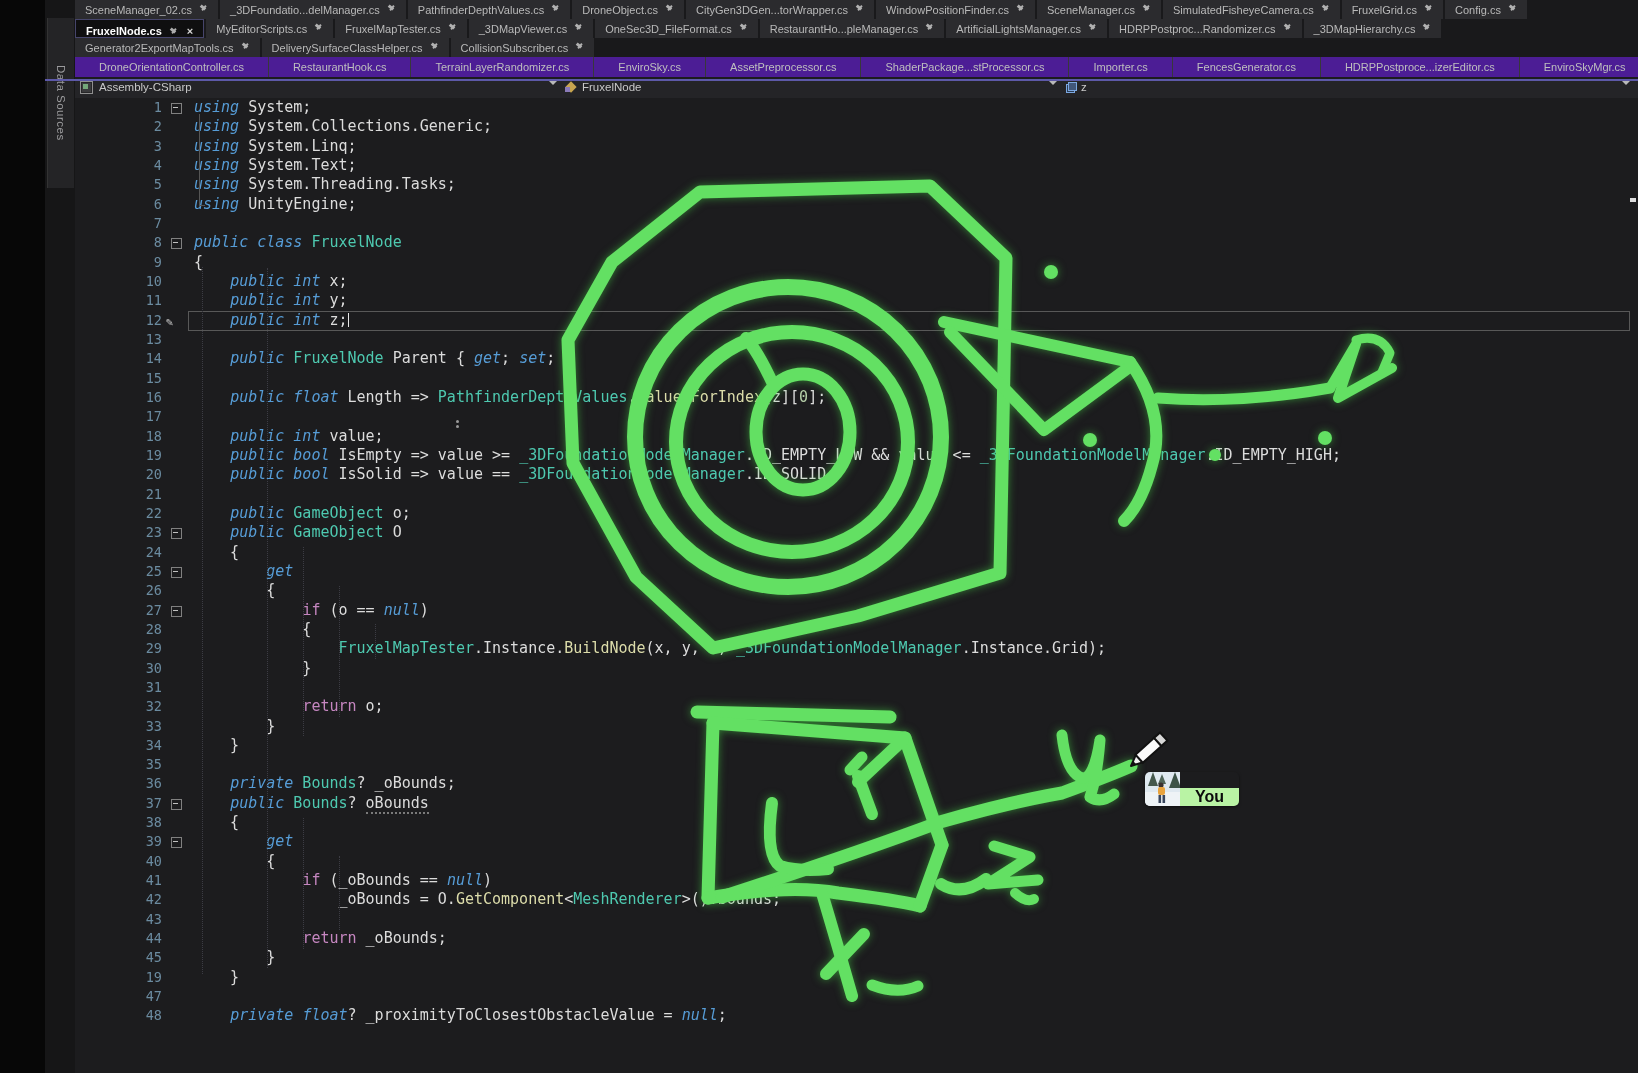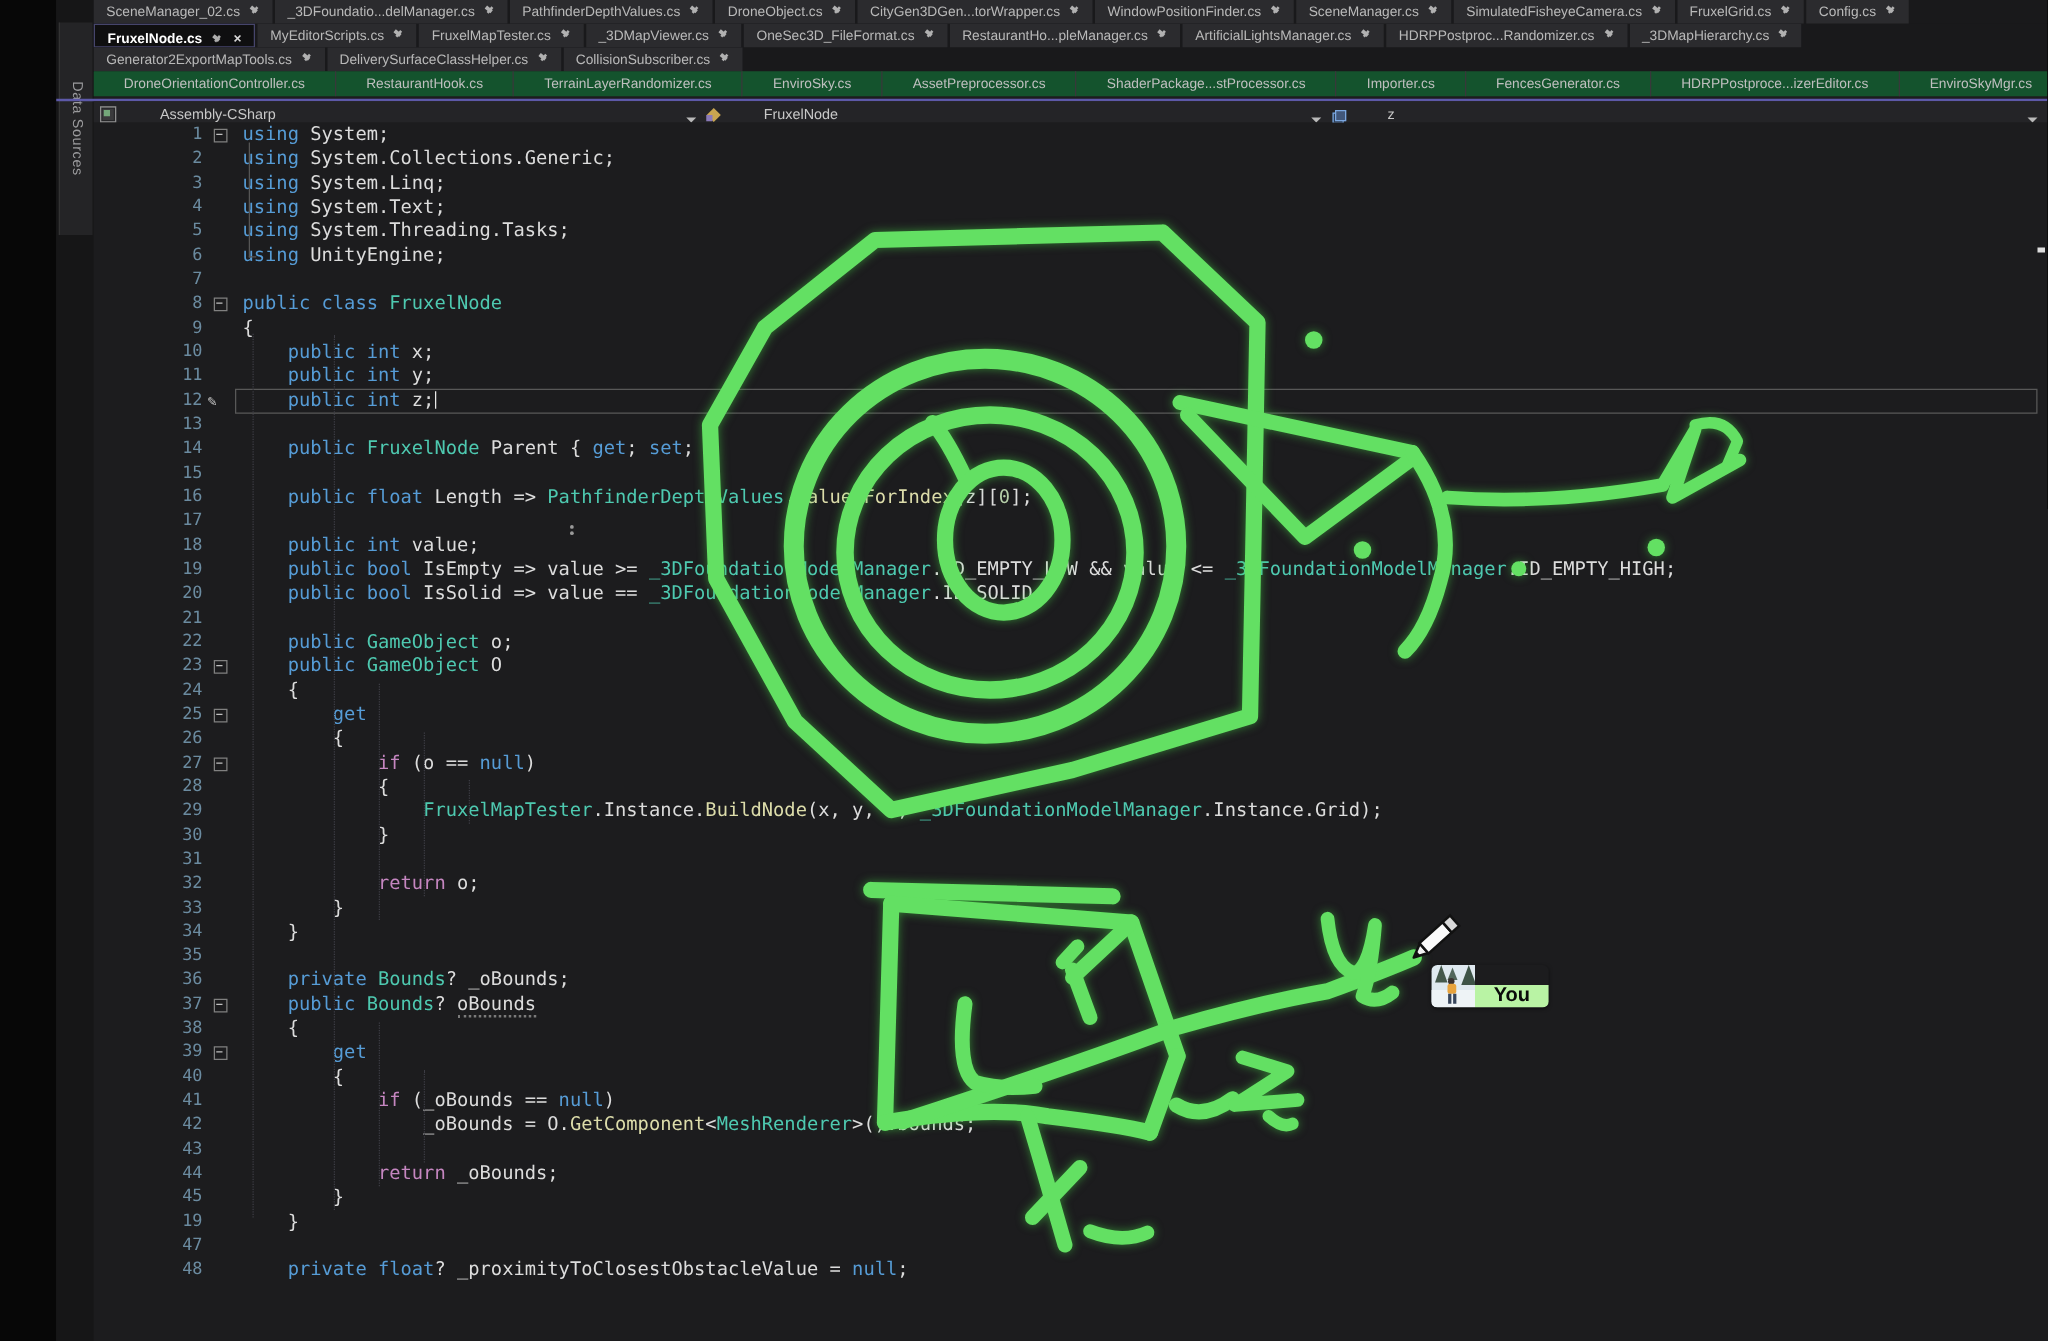--- a/index.html
+++ b/index.html
@@ -8,35 +8,35 @@
   
   #far-left{position:absolute;left:0;top:0;width:45px;height:1073px;background:#070707;}
   #side-strip{position:absolute;left:45px;top:0;width:30px;height:1073px;background:#161617;}
   #vtab{position:absolute;left:47px;top:18px;width:26px;height:170px;background:#242426;
         color:#9b9b9d;font-size:11.5px;display:flex;align-items:center;justify-content:center;
         writing-mode:vertical-rl;letter-spacing:.5px;border-left:1px solid #333;}
   
   #top{position:absolute;left:75px;top:0;width:1563px;}
   .tabrow{position:relative;display:flex;align-items:stretch;background:#19191b;}
   .tabrow.r1,.tabrow.r2,.tabrow.r3{height:19px;}
-  .tabrow.r4{height:20px;background:#14532d;}
+  .tabrow.r4{height:20px;background:#4c1d95;}
   .tab{display:flex;align-items:center;gap:7px;padding:0 10px;background:#2b2b2e;
        color:#b9b9b9;font-size:11px;margin-right:2px;white-space:nowrap;cursor:default;}
   .tab.active{background:#0f0f10;color:#ffffff;border:1px solid #46456b;font-weight:bold;align-items:flex-end;}
   .tabrow.r4 .tab{background:transparent;margin:0;padding:0 24px;border-left:1px solid #38383b;color:#bfbfbf;}
   .tabrow.r4 .tab:first-child{border-left:none;}
   .pin{display:inline-block;position:relative;width:9px;height:9px;opacity:.85;}
   .pin::before{content:"";position:absolute;left:4px;top:0;width:2px;height:6px;background:#c9c9c9;transform:rotate(40deg);}
   .pin::after{content:"";position:absolute;left:1px;top:1px;width:6px;height:3px;background:#c9c9c9;transform:rotate(40deg);}
   .close-x{font-size:11px;color:#d8d8d8;margin-left:2px;}
   #accent-line{position:absolute;left:45px;top:79px;width:1593px;height:2px;background:#5d59a8;}
   
   #navbar{position:absolute;left:75px;top:81px;width:1563px;height:17px;background:#242427;
           display:flex;align-items:center;font-size:11.5px;color:#c8c8c8;}
-  .combo{display:flex;align-items:flex-end;height:100%;gap:29px;}
+  .combo{display:flex;align-items:flex-start;height:100%;}
   .combo .arrow{width:0;height:0;border-left:4px solid transparent;border-right:4px solid transparent;
                 border-top:4.5px solid #b9b9b9;margin-left:6px;margin-right:8px;}
   .combo .grow{flex:1;}
   .proj-icon{width:11px;height:11px;margin:0 6px 0 5px;border:1px solid #8f8f8f;background:#3a3a3c;
              box-shadow:inset 0 0 0 1px #262628;position:relative;}
   .proj-icon::after{content:"";position:absolute;left:2px;top:2px;width:5px;height:5px;background:#74a87a;}
   .class-icon{width:12px;height:12px;margin-right:5px;position:relative;}
   .class-icon::before{content:"";position:absolute;left:2px;top:2px;width:8px;height:8px;background:#c8a550;transform:rotate(45deg);}
   .class-icon::after{content:"";position:absolute;left:0;top:6px;width:5px;height:5px;background:#8a7ab8;}
   .member-icon{width:11px;height:11px;margin-right:5px;position:relative;}
@@ -44,21 +44,21 @@
   .member-icon::after{content:"";position:absolute;left:3px;top:1px;width:7px;height:7px;border:1px solid #7ba7e0;background:#41577a;}
   
   #editor{position:absolute;left:75px;top:98px;width:1563px;height:975px;background:#1c1c1e;
           font-family:"DejaVu Sans Mono","Liberation Mono",monospace;font-size:15px;}
   .line{position:relative;display:flex;height:19.34px;line-height:19.34px;white-space:pre;}
   .num{width:87px;text-align:right;color:#6b8ba0;font-size:13.5px;flex:none;position:relative;}
   .fold{width:32px;flex:none;position:relative;}
   .foldbox{position:absolute;left:9px;top:5px;width:9px;height:9px;border:1px solid #808080;background:#1c1c1e;}
   .foldbox::after{content:"";position:absolute;left:1px;top:3px;width:5px;height:1px;background:#c0c0c0;}
   .code{flex:1;}
-  .k{color:#569cd6;} .c{color:#c586c0;} .t{color:#4ec9b0;} .m{color:#dcdcaa;}
+  .k{color:#569cd6;font-style:italic;} .c{color:#c586c0;} .t{color:#4ec9b0;} .m{color:#dcdcaa;}
   .p{color:#dcdcdc;} .n{color:#b5cea8;}
   .u{color:#dcdcdc;border-bottom:2px dotted #7a7a7a;}
   .line.current::before{content:"";position:absolute;left:113px;right:8px;top:0;height:18px;
                         border:1px solid #585858;pointer-events:none;}
   .caret{display:inline-block;width:1px;height:14px;background:#e8e8e8;vertical-align:-2px;}
   .pencil-glyph{position:absolute;right:-12px;top:2px;font-size:10px;color:#c5c5c5;font-family:"DejaVu Sans",sans-serif;}
   .guide{position:absolute;border-left:1px dotted #3c3c44;width:0;}
   .usings-bracket{position:absolute;border-left:1px solid #555;border-bottom:1px solid #555;width:5px;}
   .ibeam{position:absolute;left:456px;top:420px;width:3px;height:9px;color:#9a9a9a;}
   .ibeam i{display:block;width:3px;height:3px;border-radius:50%;background:#9a9a9a;margin-bottom:2px;}

